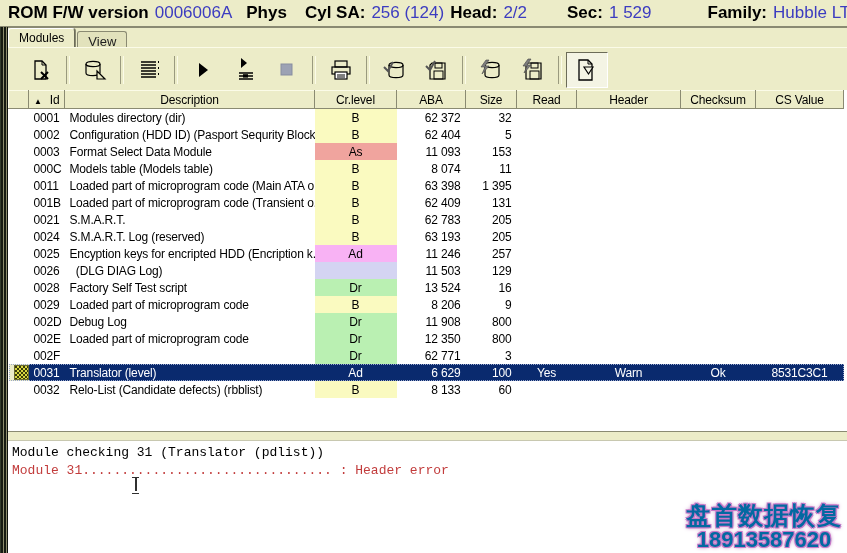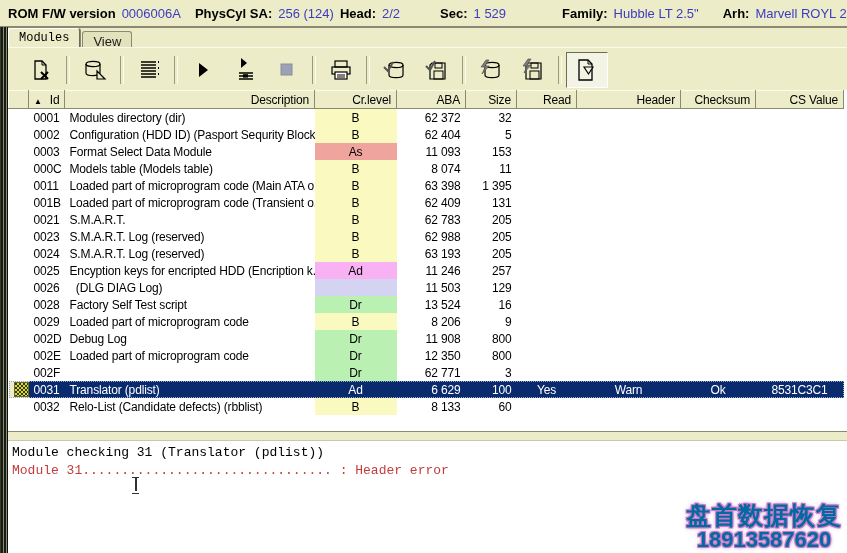--- a/index.html
+++ b/index.html
@@ -5,38 +5,38 @@
   html,body{margin:0;padding:0;}
   .app{
     position:relative; width:847px; height:553px; overflow:hidden;
     background:#ffffff; font-family:"Liberation Sans", sans-serif;
     -webkit-font-smoothing:antialiased;
   }
   
   .status-bar{
     position:absolute; top:0; left:0; width:847px; height:26px;
     background:#ececc8; border-bottom:2px solid #8a8a72;
-    display:flex; align-items:center; font-size:13px; white-space:nowrap;
+    display:flex; align-items:center; font-size:17px; white-space:nowrap;
   }
   .status-bar .lbl{font-weight:bold; color:#000;}
   .status-bar .val{color:#3c3cc0;}
   
   .tab-row{
     position:absolute; top:28px; left:8px; width:839px; height:19px;
     background:#ececc8; display:flex; align-items:flex-end;
   }
   .tab{
     font-size:12px; padding:2px 10px 1px 10px; background:#ececc8;
     border:1px solid #8a8a72; border-bottom:none; margin-right:2px;
     border-top-left-radius:3px; border-top-right-radius:3px;
     color:#000;
   }
   .tab.active{
     border-color:#ffffff #6c6c58 #ececc8 #ffffff; height:15px;
-    position:relative; z-index:2; box-shadow:1px 0 0 #8a8a72;font-family:Liberation Mono, monospace;
+    position:relative; z-index:2; box-shadow:1px 0 0 #8a8a72;
   }
   .tab.inactive{background:#e2e2bc; height:12px; font-size:13px; color:#202020;}
   
   .toolbar{
     position:absolute; top:47px; left:8px; width:839px; height:43px;
     background:#ececc8; border-top:1px solid #fbfbe8;
     border-bottom:1px solid #8a8a72;
     display:flex; align-items:center;
   }
   .tbtn{
@@ -59,21 +59,21 @@
       linear-gradient(90deg,#343c2c 0 1px,#161a12 1px 3px,#8c8c6c 3px 4px,
                       #161a12 4px 6px,#8c8c6c 6px 7px,#0e120e 7px 8px);
   }
   
   .table-wrap{position:absolute; top:90px; left:8px; width:839px; height:341px; background:#fff;}
   table.modules{border-collapse:collapse; table-layout:fixed; width:835px; font-size:12px; letter-spacing:-0.15px;}
   table.modules th{
     background:#ececc8; font-weight:normal; height:17px; padding:0 5px;
     border-top:1px solid #fbfbe8; border-left:1px solid #fbfbe8;
     border-right:1px solid #8a8a72; border-bottom:1px solid #8a8a72;
-    text-align:right; white-space:nowrap; overflow:hidden; font-size:12px;
+    text-align:center; white-space:nowrap; overflow:hidden; font-size:12px;
   }
   table.modules th.gutter{padding:0;}
   table.modules td{
     height:17px; padding:0 5px; white-space:pre; overflow:hidden;
     color:#000; background:#fff; border:none;
   }
   td.gutter{background:#ececc8; border-right:1px solid #8a8a72; padding:0 2px;}
   th.r, td.r{text-align:right;}
   th.c, td.c{text-align:center;}
   .sort-arrow{font-size:8px; margin-right:8px; color:#000;}
@@ -117,21 +117,21 @@
     font-size:25px; letter-spacing:1px;
     text-shadow:-1px -1px 0 #c879c8, 1px -1px 0 #c879c8,
                 -1px 1px 0 #c879c8, 1px 1px 0 #c879c8, 0 0 4px #a856a8;
   }
   .watermark .wm2{
     font-size:22px;
     text-shadow:-1px -1px 0 #c879c8, 1px -1px 0 #c879c8,
                 -1px 1px 0 #c879c8, 1px 1px 0 #c879c8, 0 0 4px #a856a8;
   }
   
-  .m8{margin-left:8px}.m6{margin-left:6px}.m14{margin-left:14px}.m18{}
+  .m8{margin-left:8px}.m6{margin-left:6px}.m14{margin-left:14px}.m18{margin-left:18px}
   .m40{margin-left:40px}.m52{margin-left:24px}.m56{margin-left:56px}
 </style>
 </head>
 <body>
 
 <div class="app">
 
   <div class="status-bar">
     <span class="lbl m8">ROM F/W version</span>
     <span class="val m6">0006006A</span>
@@ -359,32 +359,20 @@
             <td class="cr c" style="background: rgb(250, 250, 192);">B</td>
             <td class="aba r">62 783</td>
             <td class="size r">205</td>
             <td class="read c"></td>
             <td class="hdr c"></td>
             <td class="chk c"></td>
             <td class="cs c"></td>
           </tr>
           <tr>
             <td class="gutter"></td>
-            <td class="id">0023</td>
-            <td class="desc">S.M.A.R.T. Log (reserved)</td>
-            <td class="cr c" style="background: rgb(250, 250, 192);">B</td>
-            <td class="aba r">62 988</td>
-            <td class="size r">205</td>
-            <td class="read c"></td>
-            <td class="hdr c"></td>
-            <td class="chk c"></td>
-            <td class="cs c"></td>
-          </tr>
-          <tr>
-            <td class="gutter"></td>
             <td class="id">0024</td>
             <td class="desc">S.M.A.R.T. Log (reserved)</td>
             <td class="cr c" style="background: rgb(250, 250, 192);">B</td>
             <td class="aba r">63 193</td>
             <td class="size r">205</td>
             <td class="read c"></td>
             <td class="hdr c"></td>
             <td class="chk c"></td>
             <td class="cs c"></td>
           </tr>
@@ -468,21 +456,21 @@
             <td class="aba r">62 771</td>
             <td class="size r">3</td>
             <td class="read c"></td>
             <td class="hdr c"></td>
             <td class="chk c"></td>
             <td class="cs c"></td>
           </tr>
           <tr class="selected">
             <td class="gutter"><div class="marker"></div></td>
             <td class="id">0031</td>
-            <td class="desc">Translator (pdlist)</td>
+            <td class="desc">Translator (level)</td>
             <td class="cr c">Ad</td>
             <td class="aba r">6 629</td>
             <td class="size r">100</td>
             <td class="read c">Yes</td>
             <td class="hdr c">Warn</td>
             <td class="chk c">Ok</td>
             <td class="cs c">8531C3C1</td>
           </tr>
           <tr>
             <td class="gutter"></td>

